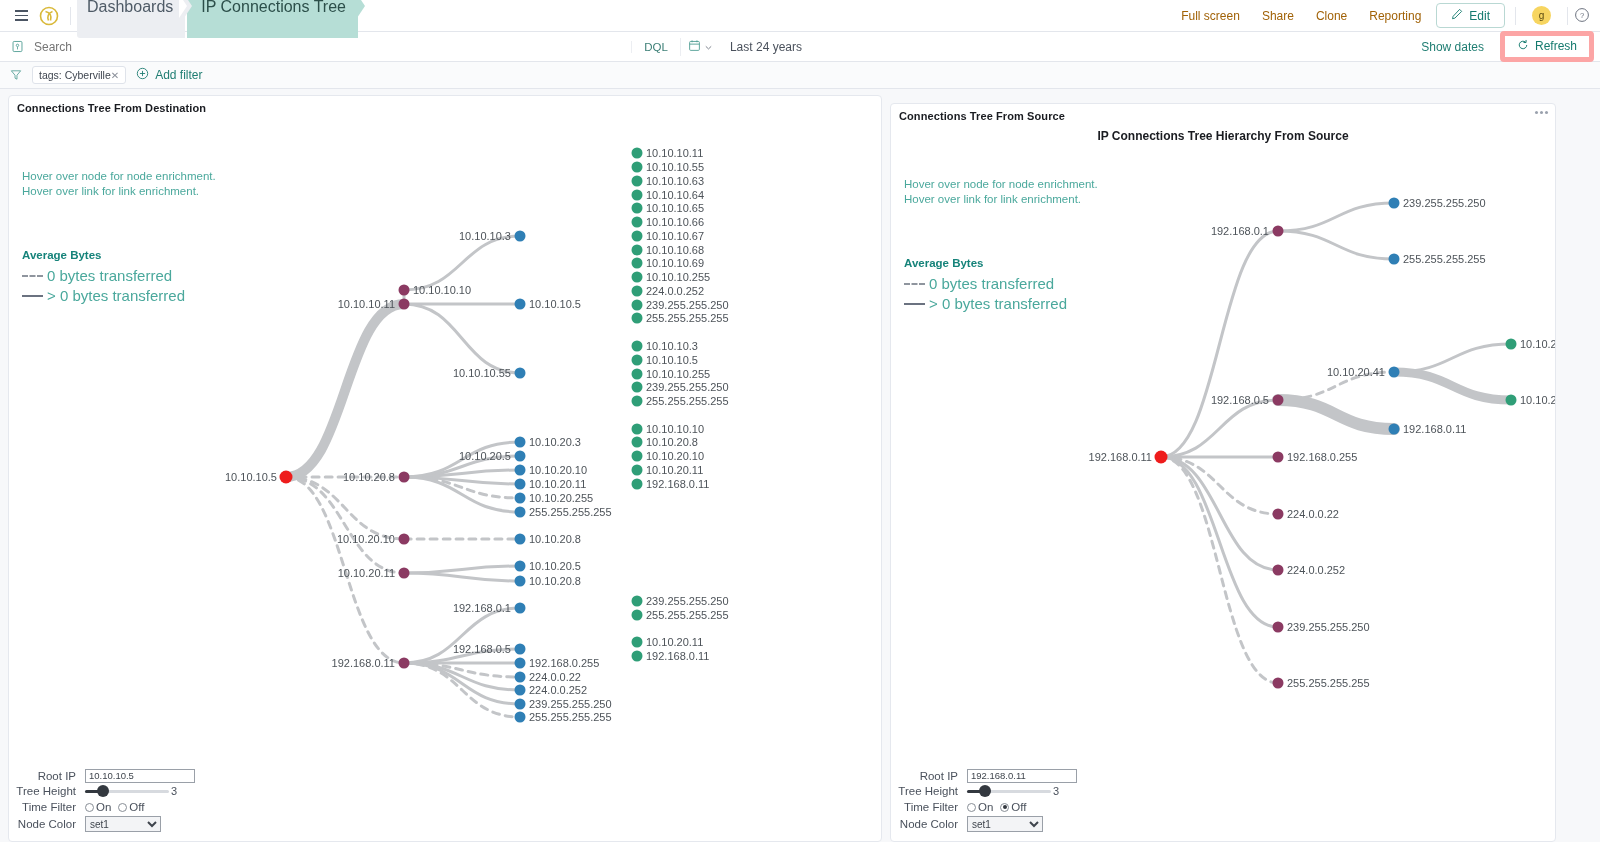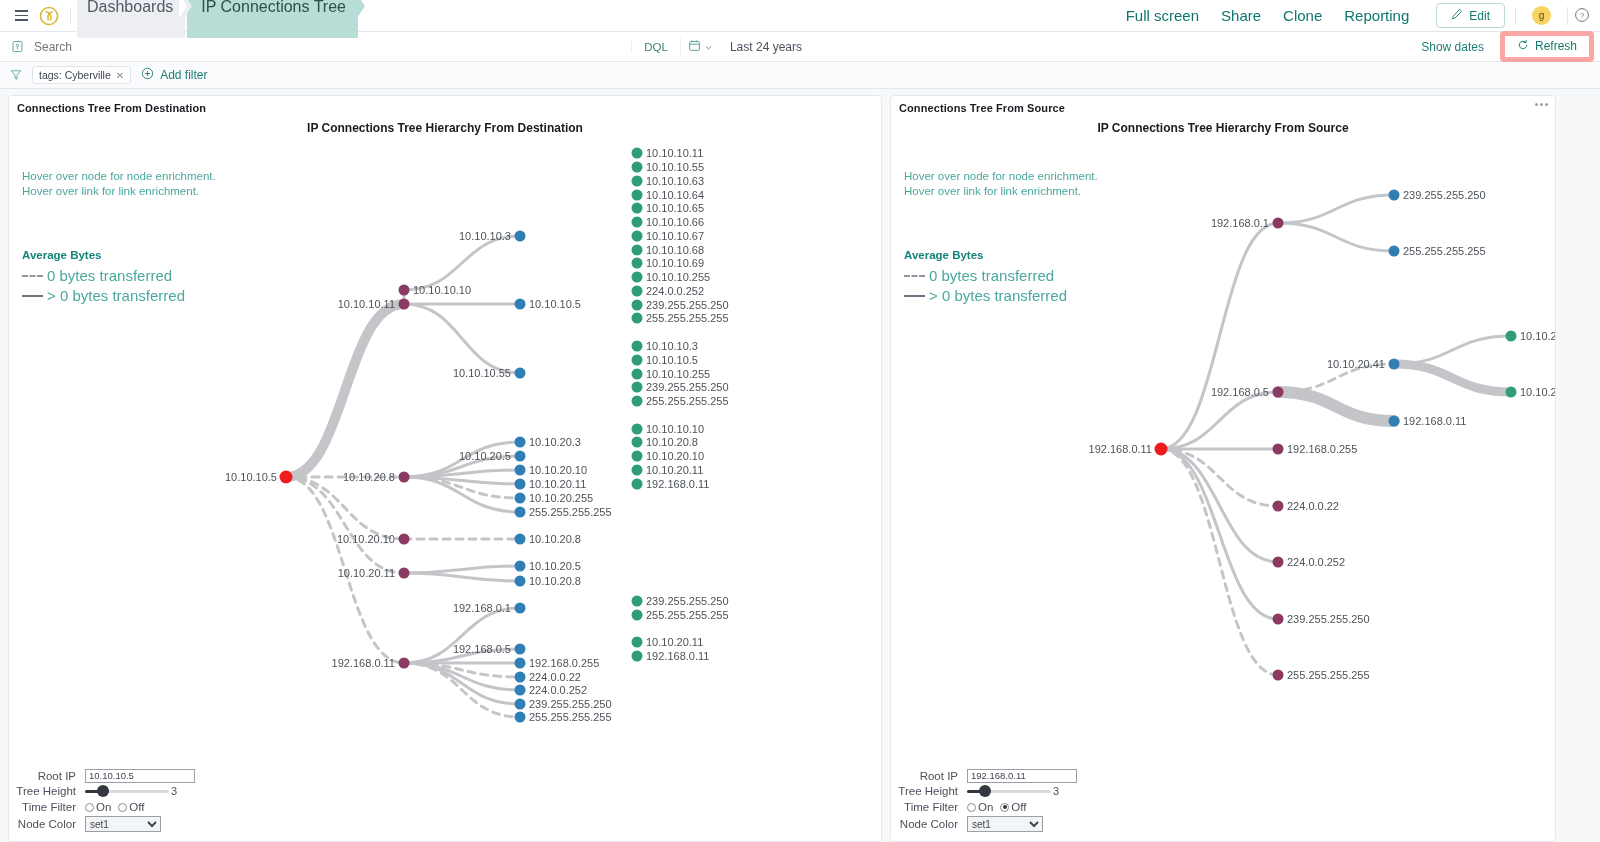--- a/index.html
+++ b/index.html
@@ -20,24 +20,24 @@
   .crumb.first{ border-radius:3px 0 0 3px; padding-left:10px; }
   .crumb:after{ content:""; position:absolute; right:-7px; top:0; width:0; height:0;
     border-top:12px solid transparent; border-bottom:12px solid transparent;
     border-left:8px solid #eceef2; z-index:2; }
   .crumb.active{ background:#b6ded6; color:#2c4f4a; }
   .crumb.active:after{ border-left-color:#b6ded6; }
   .crumb.active:before{ content:""; position:absolute; left:-8px; top:0; width:0; height:0;
     border-top:12px solid transparent; border-bottom:12px solid transparent;
     border-left:8px solid #fff; z-index:3; }
   .spacer{ flex:1; }
-  .navlink{ font-size:15px; color:#0f766e; padding:0 11px; cursor:pointer; }
+  .navlink{ font-size:12px; color:#a16207; padding:0 11px; cursor:pointer; }
   .editbtn{ display:flex; align-items:center; gap:6px; border:1px solid #b9d8d3;
     border-radius:4px; padding:4px 14px; font-size:12px; color:#157a6e;
-    background:#fff; cursor:pointer; margin-left:16px; }
+    background:#fff; cursor:pointer; margin-left:4px; }
   .avatar{ width:19px; height:19px; border-radius:50%; background:#f7d560;
     font-size:10px; display:flex; align-items:center; justify-content:center;
     color:#5a4a10; margin:0 10px; cursor:pointer; }
   .helpicon{ width:18px; height:18px; color:#69707d; cursor:pointer; }
 
   
   .querybar{ height:30px; background:#fff; border-bottom:1px solid #e3e6ec;
     display:flex; align-items:center; padding:0 6px; }
   .saveicon{ width:22px; display:flex; align-items:center; justify-content:center; color:#4e9c92; }
   .searchinput{ flex:1; border:none; outline:none; font-size:12px; color:#69707d;
@@ -49,33 +49,33 @@
   .daterange{ font-size:12px; color:#4a515c; padding:0 10px; cursor:pointer; }
   .showdates{ font-size:12px; color:#1f7d72; padding:0 12px; cursor:pointer; }
   .refreshbtn{ display:flex; align-items:flex-start; gap:6px; border:5px solid #fca5a5;
     border-radius:4px; padding:3px 12px; font-size:12px; color:#157a6e;
     background:#fff; cursor:pointer; margin-left:4px; }
 
   
   .filterbar{ height:27px; background:#fafbfc; border-bottom:1px solid #e3e6ec;
     display:flex; align-items:center; padding:0 10px; gap:10px; }
   .filtericon{ color:#4e9c92; display:flex; }
-  .pill{ display:flex; align-items:center; gap:5px; border:1px solid #dfe3ea;
+  .pill{ display:flex; align-items:center; border:1px solid #dfe3ea;
     background:#fff; border-radius:3px; padding:2px 6px; font-size:10.5px;
     color:#3f4650; cursor:pointer; }
   .pill .x{ color:#8a8f99; font-size:10px; }
   .addfilter{ display:flex; align-items:center; gap:6px; font-size:12px;
     color:#1f7d72; cursor:pointer; }
 
   
   .panels{ display:flex; gap:8px; padding:6px 8px 0 8px; height:753px; }
   .panel{ background:#fff; border:1px solid #e5e8ee; border-radius:4px;
     position:relative; overflow:hidden; }
   .panel.left{ width:874px; }
-  .panel.right{ width:666px; }
+  .panel.right{ width:666px;margin-top:8px; }
   .panel-title{ font-size:11px; font-weight:bold; color:#1a1c21;
     padding:6px 8px 0 8px; letter-spacing:.1px; }
   .panel-dots{ position:absolute; right:7px; top:7px; display:flex; gap:2px;
     cursor:pointer; }
   .panel-dots i{ width:3px; height:3px; background:#9aa1ad; border-radius:50%; }
   .chart-title{ text-align:center; font-size:12px; font-weight:bold;
     color:#1a1c21; margin-top:7px; }
   .hint{ position:absolute; font-size:11.5px; color:#4aa89c; line-height:1.28;
     left:13px; top:73px; }
   .legend{ position:absolute; left:13px; top:153px; }
@@ -222,21 +222,20 @@
       </svg>
     </span>
     <span>Add filter</span>
   </div>
 </div>
 
 <div class="panels">
 
   <div class="panel left">
     <div class="panel-title">Connections Tree From Destination</div>
-    <div class="chart-title">IP Connections Tree Hierarchy From Destination</div>
     <div class="hint">
       <div>Hover over node for node enrichment.</div>
       <div>Hover over link for link enrichment.</div>
     </div>
     <div class="legend">
       <h4>Average Bytes</h4>
       <div class="row">
         <span class="dash"></span>
         <span>0 bytes transferred</span>
       </div>

